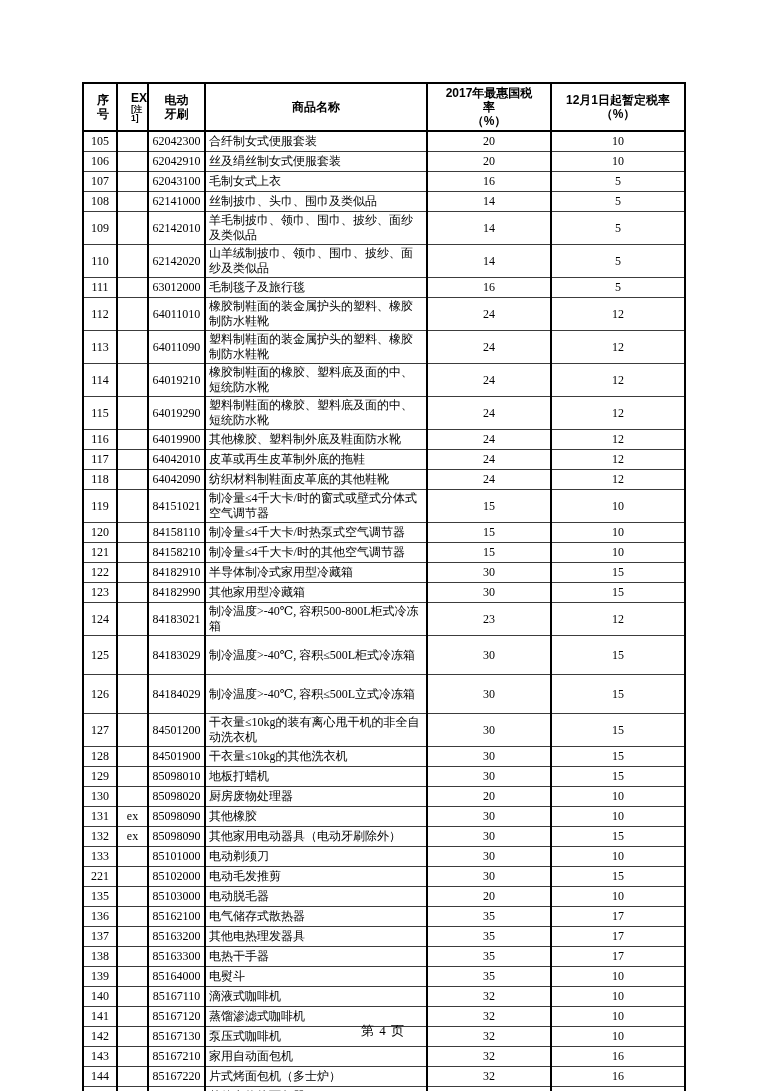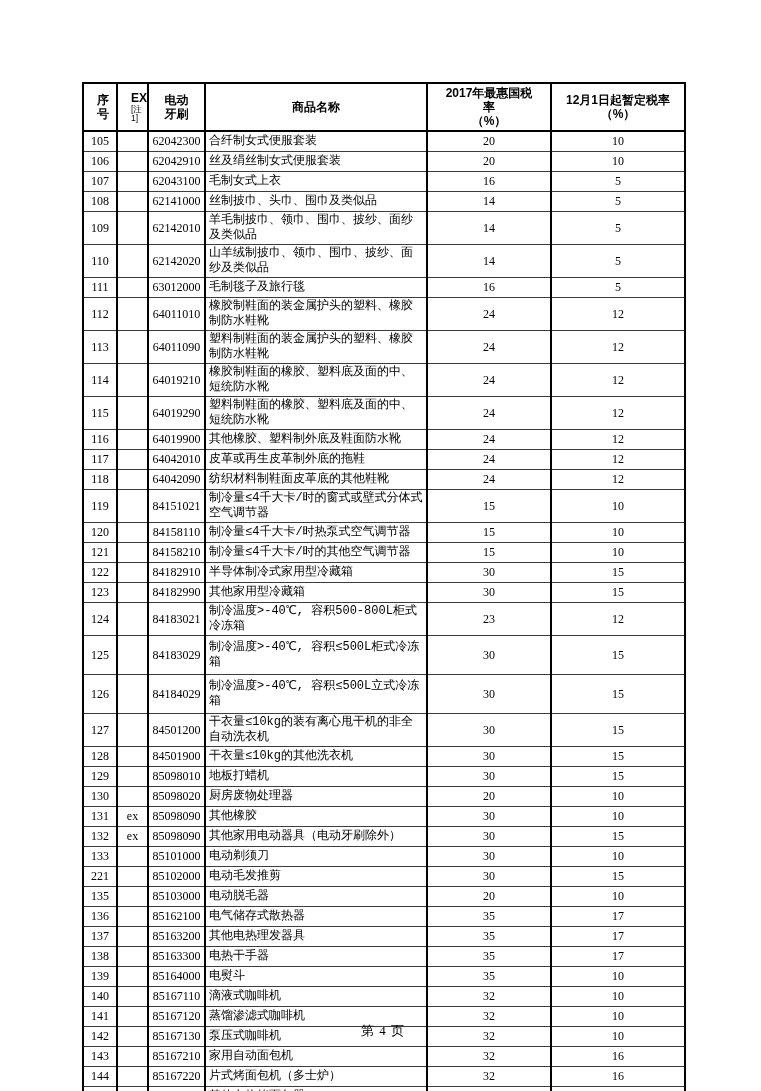--- a/index.html
+++ b/index.html
@@ -49,22 +49,22 @@
     border-top: 1px solid #3c3c3c;
     border-bottom: 1px solid #3c3c3c;
     font-size: 12px;
     line-height: 15px;
     vertical-align: middle;
     padding: 1px 3px;
     height: 17px;
     text-align: center;
     word-break: break-all;
   }
-  td.name { text-align: left; font-family: Liberation Mono, monospace; }
-  .ex-note { font-size: 8.5px; line-height: 9px; font-weight: normal; }
+  td.name { text-align: left; }
+  .ex-note { font-size: 8.5px; line-height: 9px; font-weight: bold; }
   .hdr-sub { font-size: 12px; line-height: 14px; }
   
   tbody tr:nth-child(21) td, tbody tr:nth-child(22) td { height: 36px; }
   .footer {
     position: absolute;
     left: 82px;
     top: 1022px;
     width: 602px;
     text-align: center;
     font-size: 13px;

